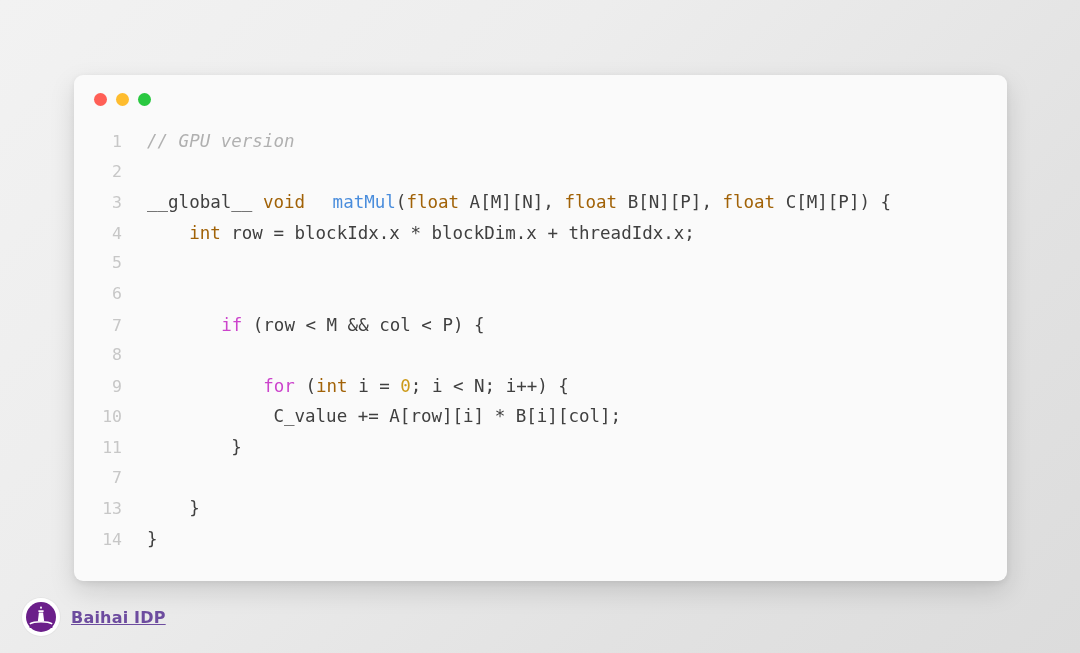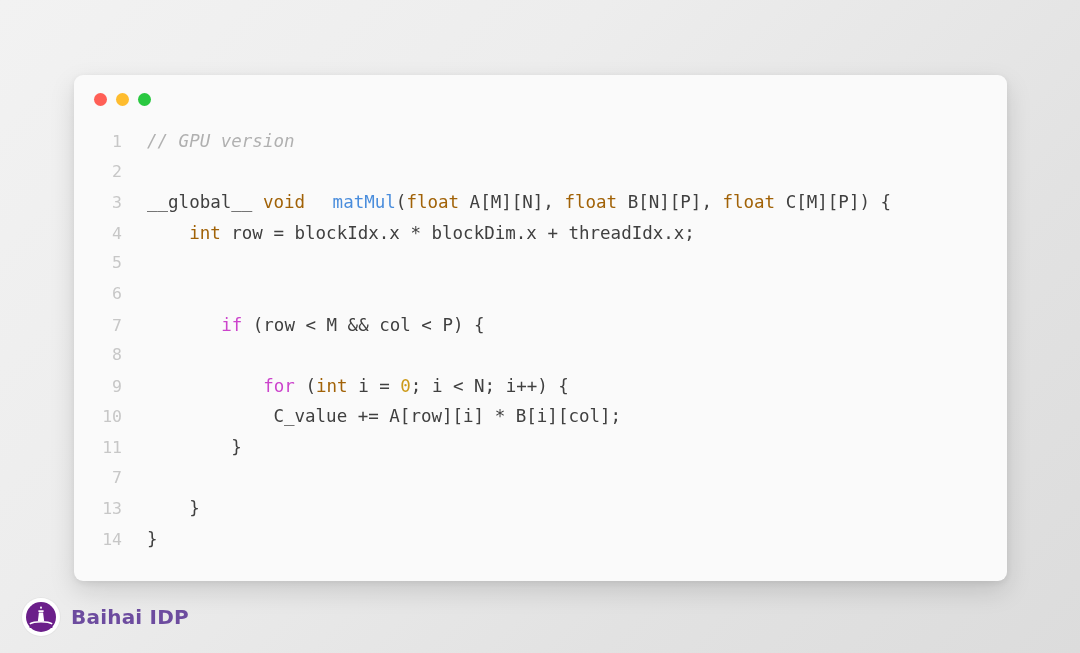--- a/index.html
+++ b/index.html
@@ -102,24 +102,25 @@
     height: 38px;
     border-radius: 50%;
     background: #ffffff;
     display: flex;
     align-items: center;
     justify-content: center;
     box-shadow: 0 0 0 1px rgba(0,0,0,0.03);
   }
   .brand-name {
     font-family: "DejaVu Sans", sans-serif;
-    font-size: 20px;
+    font-size: 16px;
     font-weight: bold;
     color: #6d4c9f;
     letter-spacing: 0.2px;
+    text-decoration: underline;
   }
 </style>
 </head>
 <body>
 
 <div class="code-card">
 
   <div class="titlebar">
     <span class="dot" style="background: rgb(255, 95, 86);"></span>
     <span class="dot" style="background: rgb(254, 188, 46);"></span>

